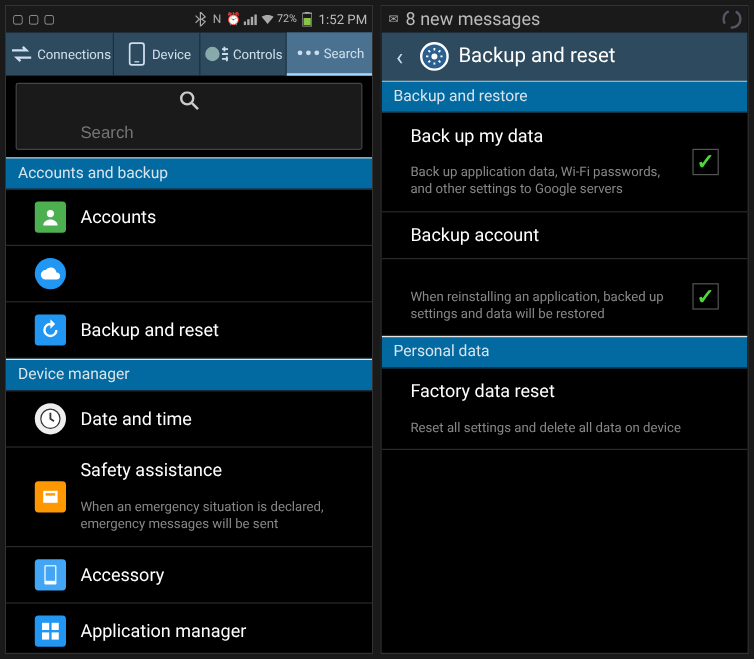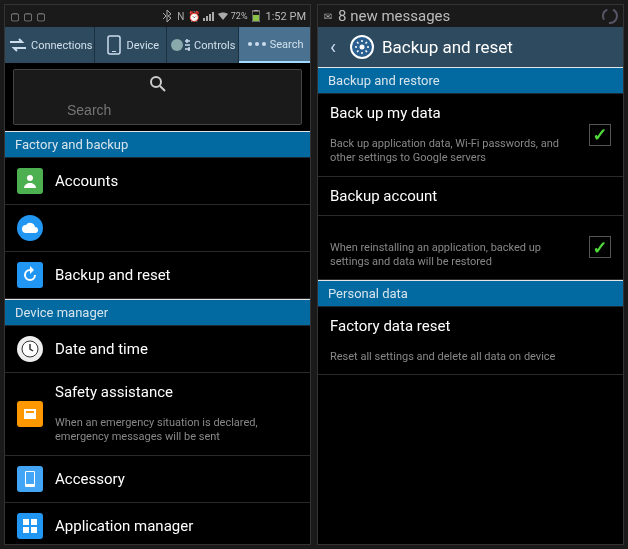--- a/index.html
+++ b/index.html
@@ -82,21 +82,21 @@
   background: #0369a1;
   color: #d8e4ec;
   font-size: 13px;
   padding: 5px 10px;
   border-top: 1px solid #e5e5e5;
   border-bottom: 1px solid #1a2a36;
 }
 .list-item {
   display: flex;
   align-items: center;
-  padding: 10px 12px;
+  padding: 10px 24px;
   border-bottom: 1px solid #2a2a2a;
   gap: 12px;
   color: #fff;
 }
 .item-icon {
   width: 26px;
   height: 26px;
   display: flex;
   align-items: center;
   justify-content: center;
@@ -220,21 +220,21 @@
     <span>
       <svg width="16" height="16" viewBox="0 0 16 16">
           <circle cx="6" cy="6" r="5" stroke="#ccc" stroke-width="2" fill="none"></circle>
           <path d="M10 10l5 5" stroke="#ccc" stroke-width="2"></path>
         </svg>
     </span>
     <input class="search-input" placeholder="Search" style="">
   </div>
 
   <div class="scroll">
-    <div class="section-header">Factory and backup</div>
+    <div class="section-header">Accounts and backup</div>
 
     <div class="list-item">
       <div class="item-icon" style="background:#4caf50">
         <svg width="18" height="18" viewBox="0 0 18 18">
             <circle cx="9" cy="6" r="3" fill="#fff"></circle>
             <path d="M3 16c0-3 3-5 6-5s6 2 6 5" fill="#fff"></path>
           </svg>
       </div>
       <div class="item-text">
           <div class="item-title">Accounts</div>

